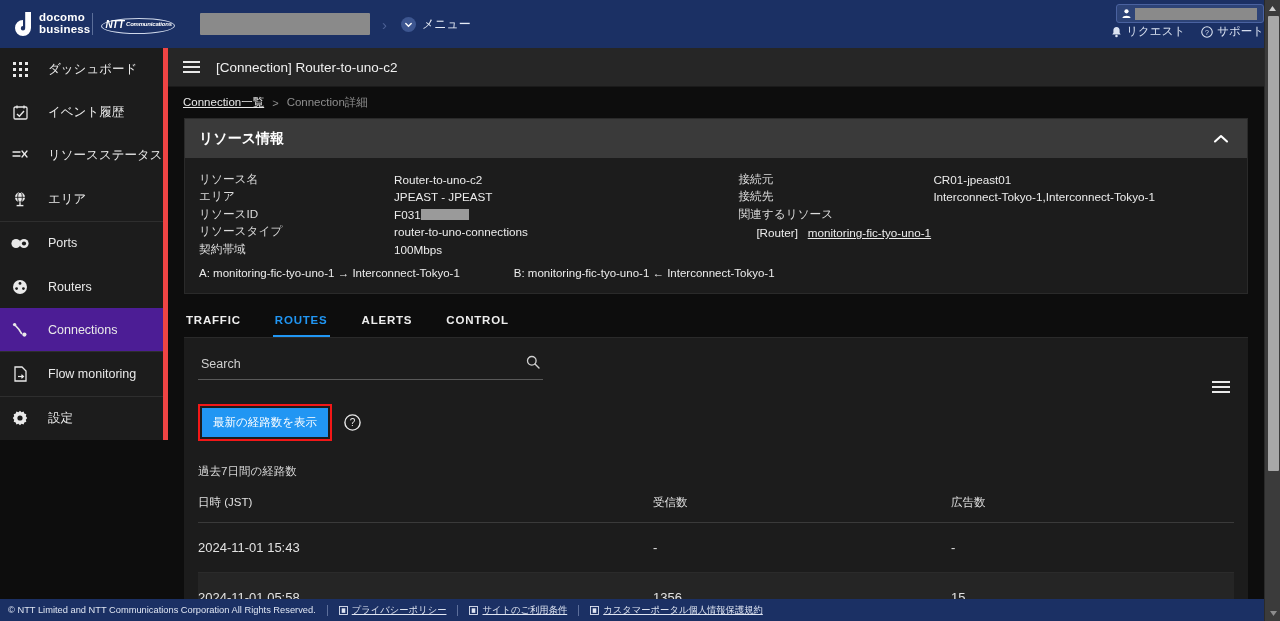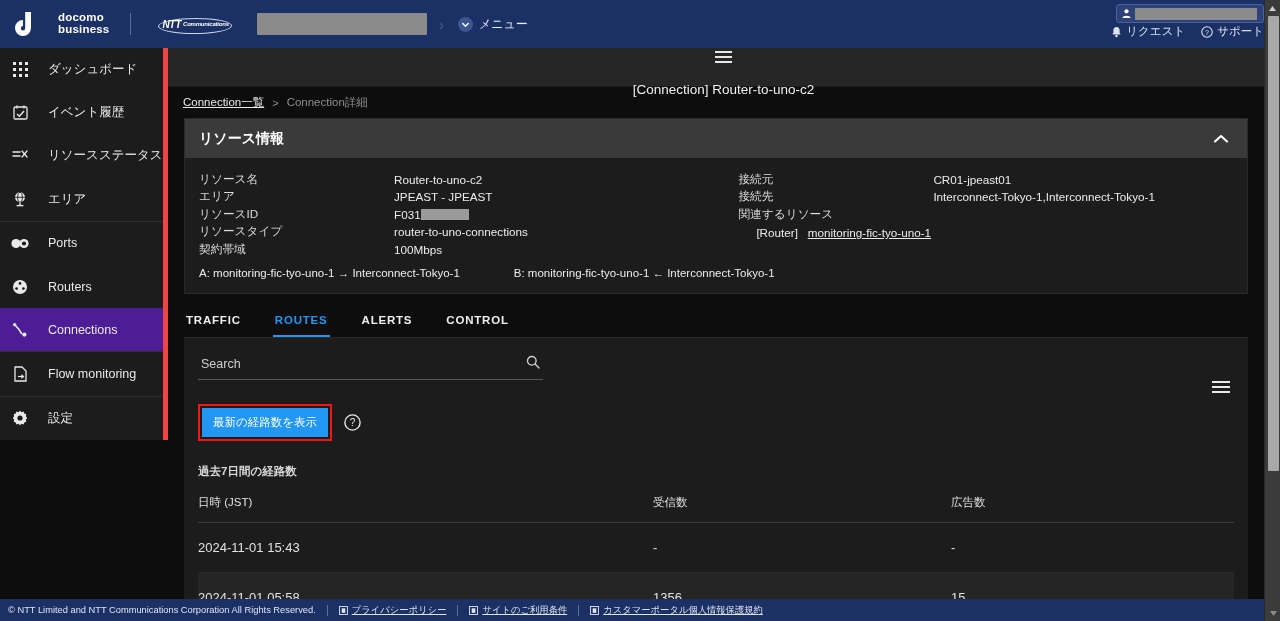--- a/index.html
+++ b/index.html
@@ -14,21 +14,21 @@
   }
 
   .app { position: relative; width: 1280px; height: 621px; overflow: hidden; }
 
   
   .topbar {
     position: absolute; top: 0; left: 0; width: 1280px; height: 48px;
     background: #1b3064;
     display: flex; align-items: center;
   }
-  .brand { display: flex; align-items: center; padding-left: 14px; gap: 19px; }
+  .brand { display: flex; align-items: center; padding-left: 14px; gap: 0; }
   .brand-d {
     width: 25px; height: 27px; position: relative;
   }
   .brand-d svg { display:block; }
   .brand-words { line-height: 1.02; color: #fff; font-weight: bold; font-size: 11.5px; letter-spacing: .2px;}
   .brand-sep { width: 1px; height: 22px; background: #5b6e99; margin: 0 8px 0 2px;}
   .ntt-logo {
     color: #fff; font-size: 9px; font-style: italic; font-weight: bold;
     border-radius: 50%/50%;
     display: flex; align-items: center; gap: 2px;
@@ -80,21 +80,20 @@
   .side-div { height: 1px; background: #2e2e2e; margin: 0; }
 
   
   .content {
     position: absolute; left: 168px; top: 48px; width: 1096px; height: 551px;
     background: #0d0d0d; overflow: hidden;
   }
   .page-head {
     height: 39px; background: #262626; display: flex; align-items: center; gap: 16px; padding-left: 15px;
     border-bottom: 1px solid #1a1a1a;
-    flex-direction: column;
   }
   .hamburger { display: inline-block; cursor: pointer; }
   .hamburger span { display:block; width:17px; height:2px; background:#e8e8e8; margin:3px 0;}
   .page-title { color: #f0f0f0; font-size: 13.5px; }
 
   .crumbs { height: 31px; display: flex; align-items: center; gap: 8px; padding-left: 15px; background:#0d0d0d;}
   .crumb-link { color: #e8e8e8; font-size: 11.5px; text-decoration: underline; cursor: pointer; }
   .crumb-sep { color: #8e8e8e; font-size: 11px; }
   .crumb-cur { color: #8e8e8e; font-size: 11.5px; }
 
@@ -151,21 +150,21 @@
   .list-menu-btn span { display:block; width:18px; height:2.5px; background:#e8e8e8; margin: 2.6px 0;}
 
   .btn-row { display: flex; align-items: center; gap: 12px; margin-top: 24px; text-decoration: underline; }
   .btn-highlight { border: 2px solid #f21717; padding: 2px; display:inline-block; }
   .primary-btn {
     background: #2196f3; color: #fff; border: none; font-size: 11.5px;
     padding: 7px 11px; cursor: pointer; font-family: inherit; white-space: nowrap;
   }
   .help-icon { width: 17px; height: 17px; cursor: pointer; }
 
-  .sub-label { color: #d8d8d8; font-size: 11.5px; margin-top: 23px; font-weight: bold; }
+  .sub-label { color: #d8d8d8; font-size: 11.5px; margin-top: 23px; }
 
   table.routes { width: 100%; border-collapse: collapse; margin-top: 10px; }
   table.routes th {
     text-align: left; color: #e2e2e2; font-size: 11.5px; font-weight: normal;
     padding: 6px 0 12px 0; border-bottom: 1px solid #3a3a3a;
   }
   table.routes td {
     color: #e2e2e2; font-size: 13px; padding: 17px 0; border-bottom: 1px solid #2b2b2b;
   }
   table.routes tr.alt td { background: #252525; }

